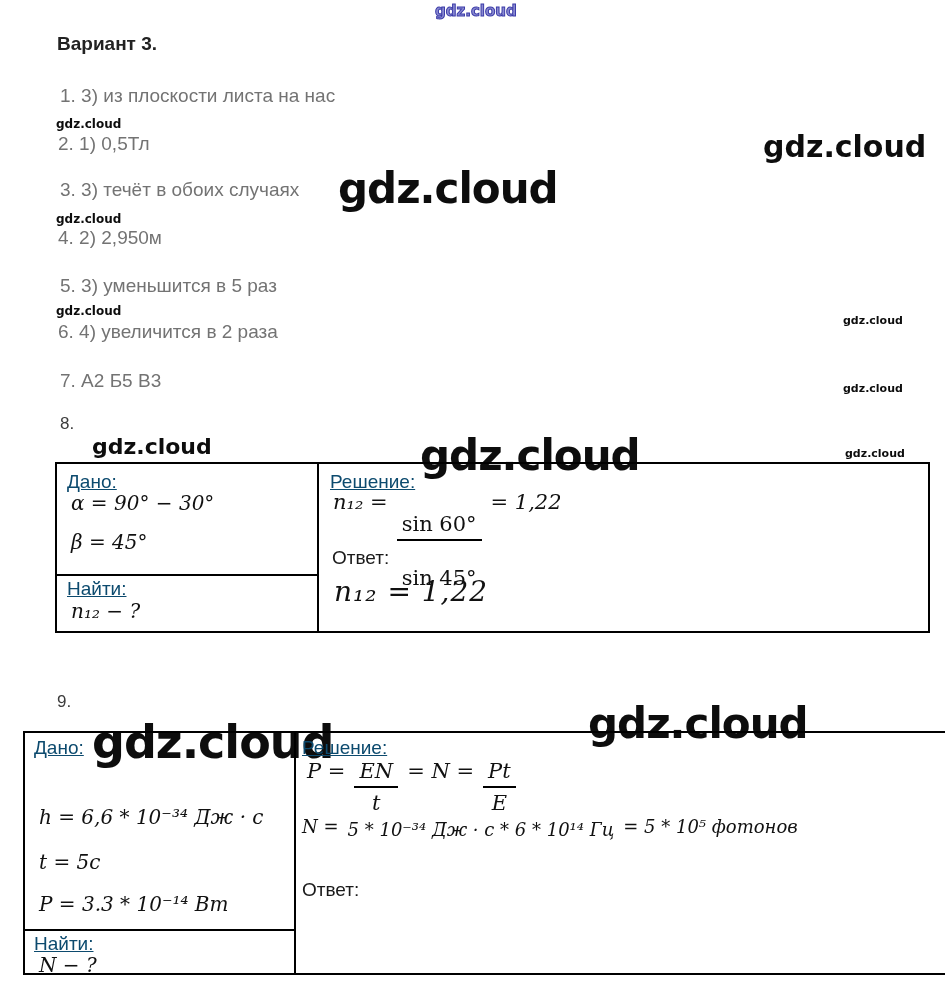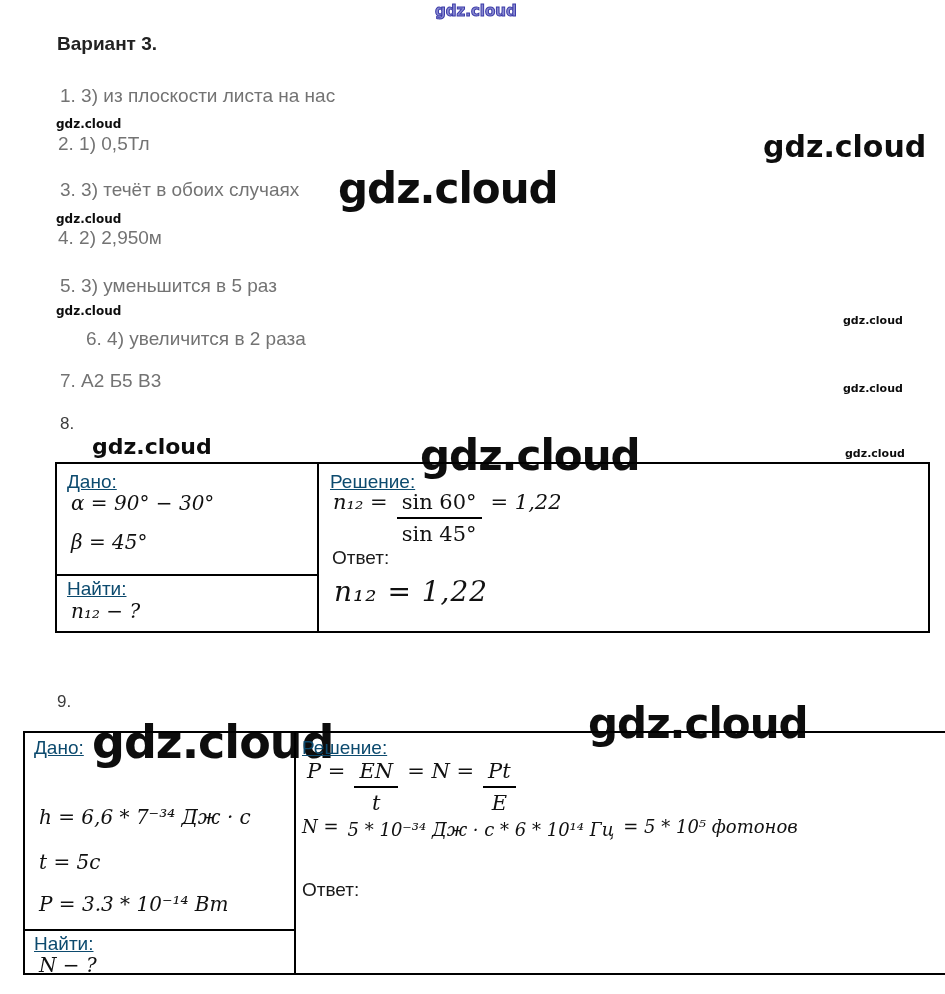--- a/index.html
+++ b/index.html
@@ -27,21 +27,21 @@
   .math{font-family:"DejaVu Serif","Liberation Serif",serif;font-style:italic;color:#111;}
   .m24{font-size:20px;}
   .m21{font-size:21px;}
   .m19{font-size:18px;}
   .m28{font-size:28px;letter-spacing:1px;}
   .m26{font-size:26px;letter-spacing:2px;}
   .mrow{display:flex;align-items:flex-start;gap:9px;}
   .frac{display:inline-flex;flex-direction:column;align-items:center;}
   .frac .top{border-bottom:2px solid #000;padding:0 5px 3px 5px;}
   .frac .bot{padding-top:3px;}
-  .upright{font-style:normal;}
+  .upright{font-style:normal;margin-top:22px;}
   
   .tbl{position:absolute;border:2px solid #000;box-sizing:border-box;background:transparent;}
   .vline{position:absolute;top:0;bottom:0;width:0;border-left:2px solid #000;}
   .hline{position:absolute;height:0;border-top:2px solid #000;}
 </style>
 </head>
 <body>
 
 <div class="abs wm wm-top" style="left:435px;top:3px;">gdz.cloud</div>
 <div class="abs wm wm-sm" style="left:56px;top:118px;">gdz.cloud</div>
@@ -56,21 +56,21 @@
 <div class="abs wm wm-xs" style="left:845px;top:448px;">gdz.cloud</div>
 <div class="abs wm wm-xl" style="left:92px;top:716px;">gdz.cloud</div>
 <div class="abs wm wm-lg" style="left:588px;top:700px;">gdz.cloud</div>
 
 <div class="abs doc-title" style="left:57px;top:33px;">Вариант 3.</div>
 <div class="abs ans" style="left:60px;top:85px;">1. 3) из плоскости листа на нас</div>
 <div class="abs ans" style="left:58px;top:133px;">2. 1) 0,5Тл</div>
 <div class="abs ans" style="left:60px;top:179px;">3. 3) течёт в обоих случаях</div>
 <div class="abs ans" style="left:58px;top:227px;">4. 2) 2,950м</div>
 <div class="abs ans" style="left:60px;top:275px;">5. 3) уменьшится в 5 раз</div>
-<div class="abs ans" style="left:58px;top:328px;margin-left:28px;">6. 4) увеличится в 2 раза</div>
+<div class="abs ans" style="left:58px;top:321px;">6. 4) увеличится в 2 раза</div>
 <div class="abs ans" style="left:60px;top:370px;">7. А2 Б5 В3</div>
 
 <div class="abs tasknum" style="left:60px;top:414px;">8.</div>
 
 <div class="tbl" style="left:55px;top:462px;width:875px;height:171px;">
   <div class="vline" style="left:260px;"></div>
   <div class="hline" style="top:110px;left:0;width:260px;"></div>
 
   <div class="abs lbl" style="left:10px;top:7px;">Дано:</div>
   <div class="abs math m24" style="left:14px;top:28px;">α = 90° − 30°</div>
@@ -92,21 +92,21 @@
   <div class="abs math m28" style="left:277px;top:112px;">n₁₂ = 1,22</div>
 </div>
 
 <div class="abs tasknum" style="left:57px;top:692px;">9.</div>
 
 <div class="tbl" style="left:23px;top:731px;width:922px;height:244px;border-right:none;">
   <div class="vline" style="left:269px;"></div>
   <div class="hline" style="top:196px;left:0;width:269px;"></div>
 
   <div class="abs lbl" style="left:9px;top:4px;">Дано:</div>
-  <div class="abs math m24" style="left:14px;top:73px;">h = 6,6 * 7⁻³⁴ Дж · с</div>
+  <div class="abs math m24" style="left:14px;top:73px;">h = 6,6 * 10⁻³⁴ Дж · с</div>
   <div class="abs math m24" style="left:14px;top:118px;">t = 5с</div>
   <div class="abs math m24" style="left:14px;top:160px;">P = 3.3 * 10⁻¹⁴ Вт</div>
 
   <div class="abs lbl" style="left:9px;top:200px;">Найти:</div>
   <div class="abs math m24" style="left:14px;top:221px;">N − ?</div>
 
   <div class="abs lbl" style="left:277px;top:4px;">Решение:</div>
 
   <div class="abs mrow" style="left:282px;top:26px;">
     <span class="math m21">P =</span>

